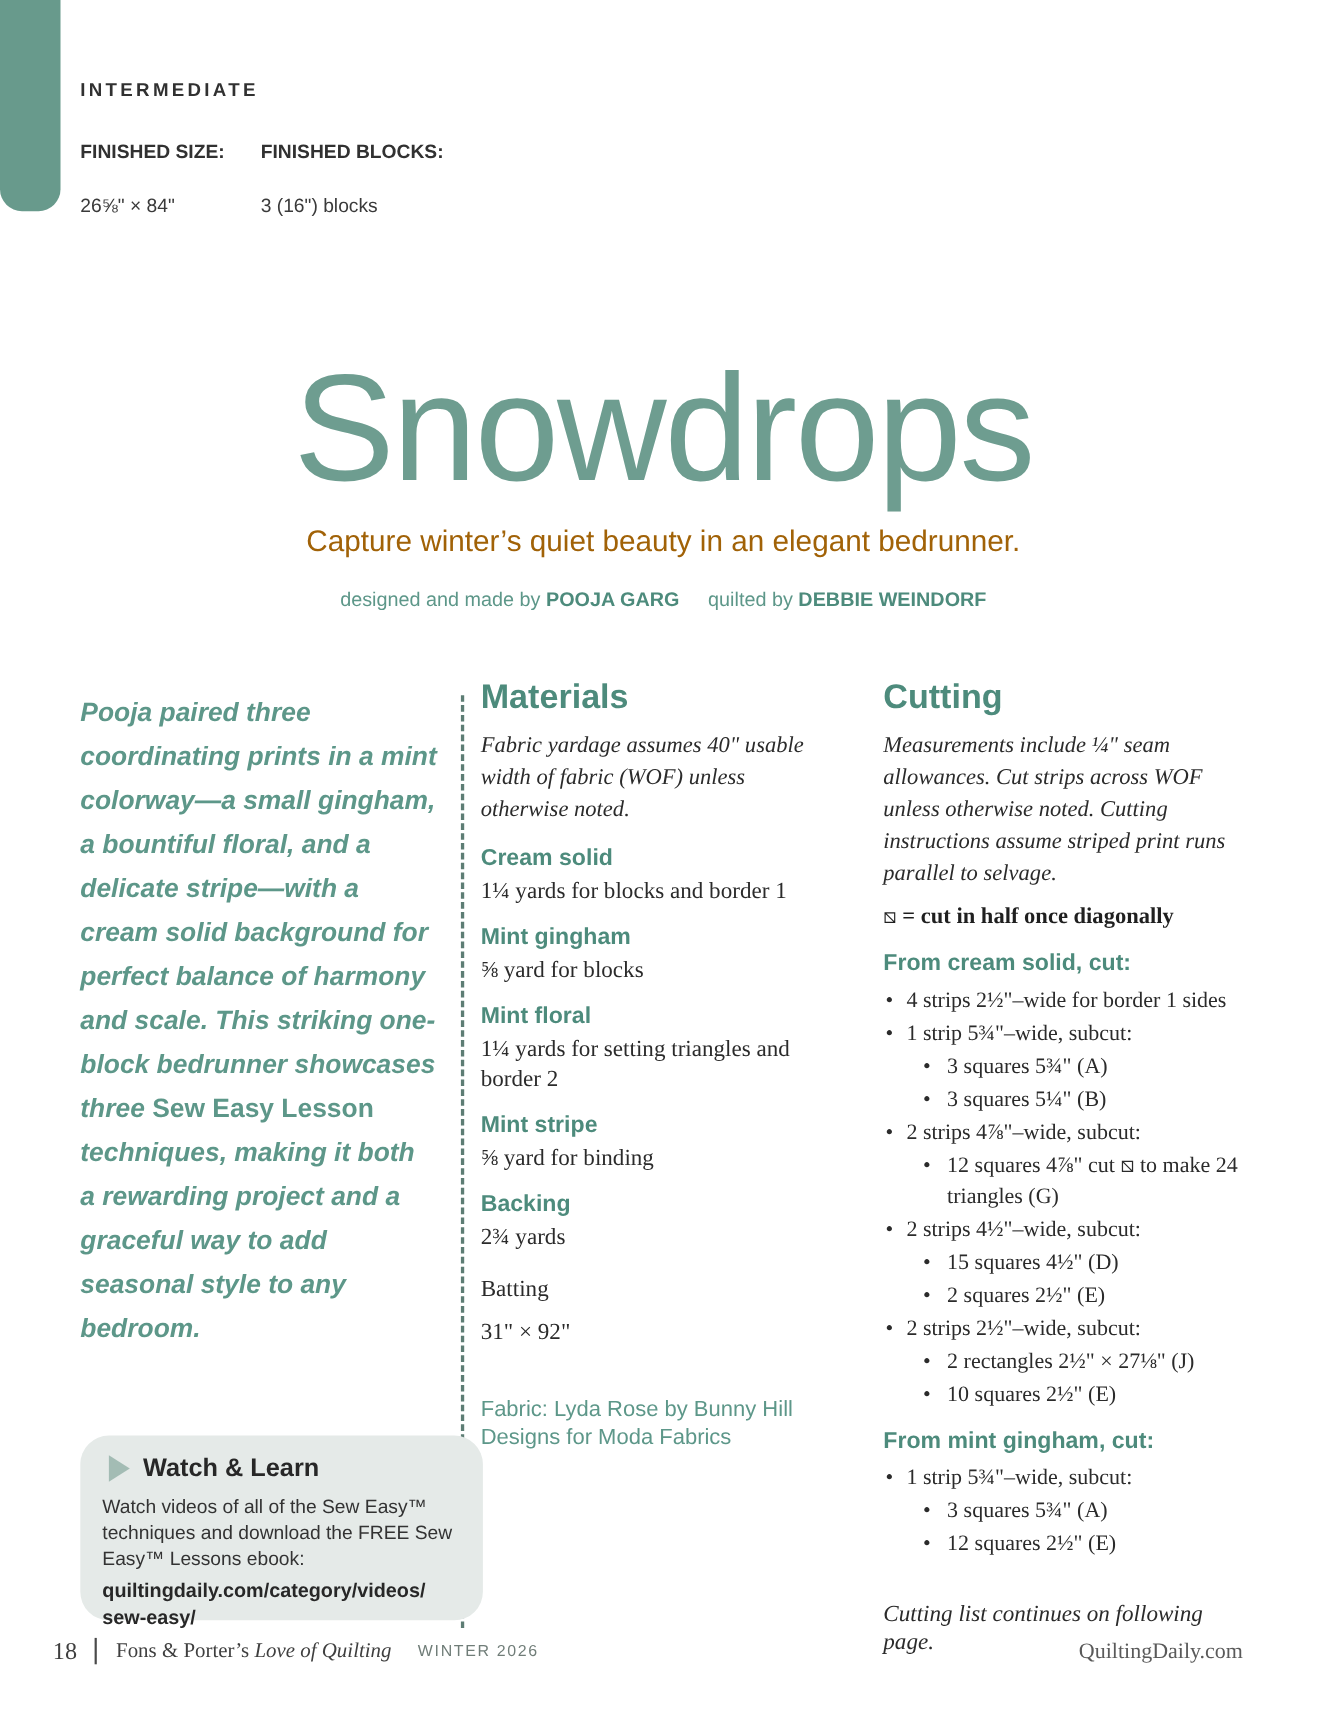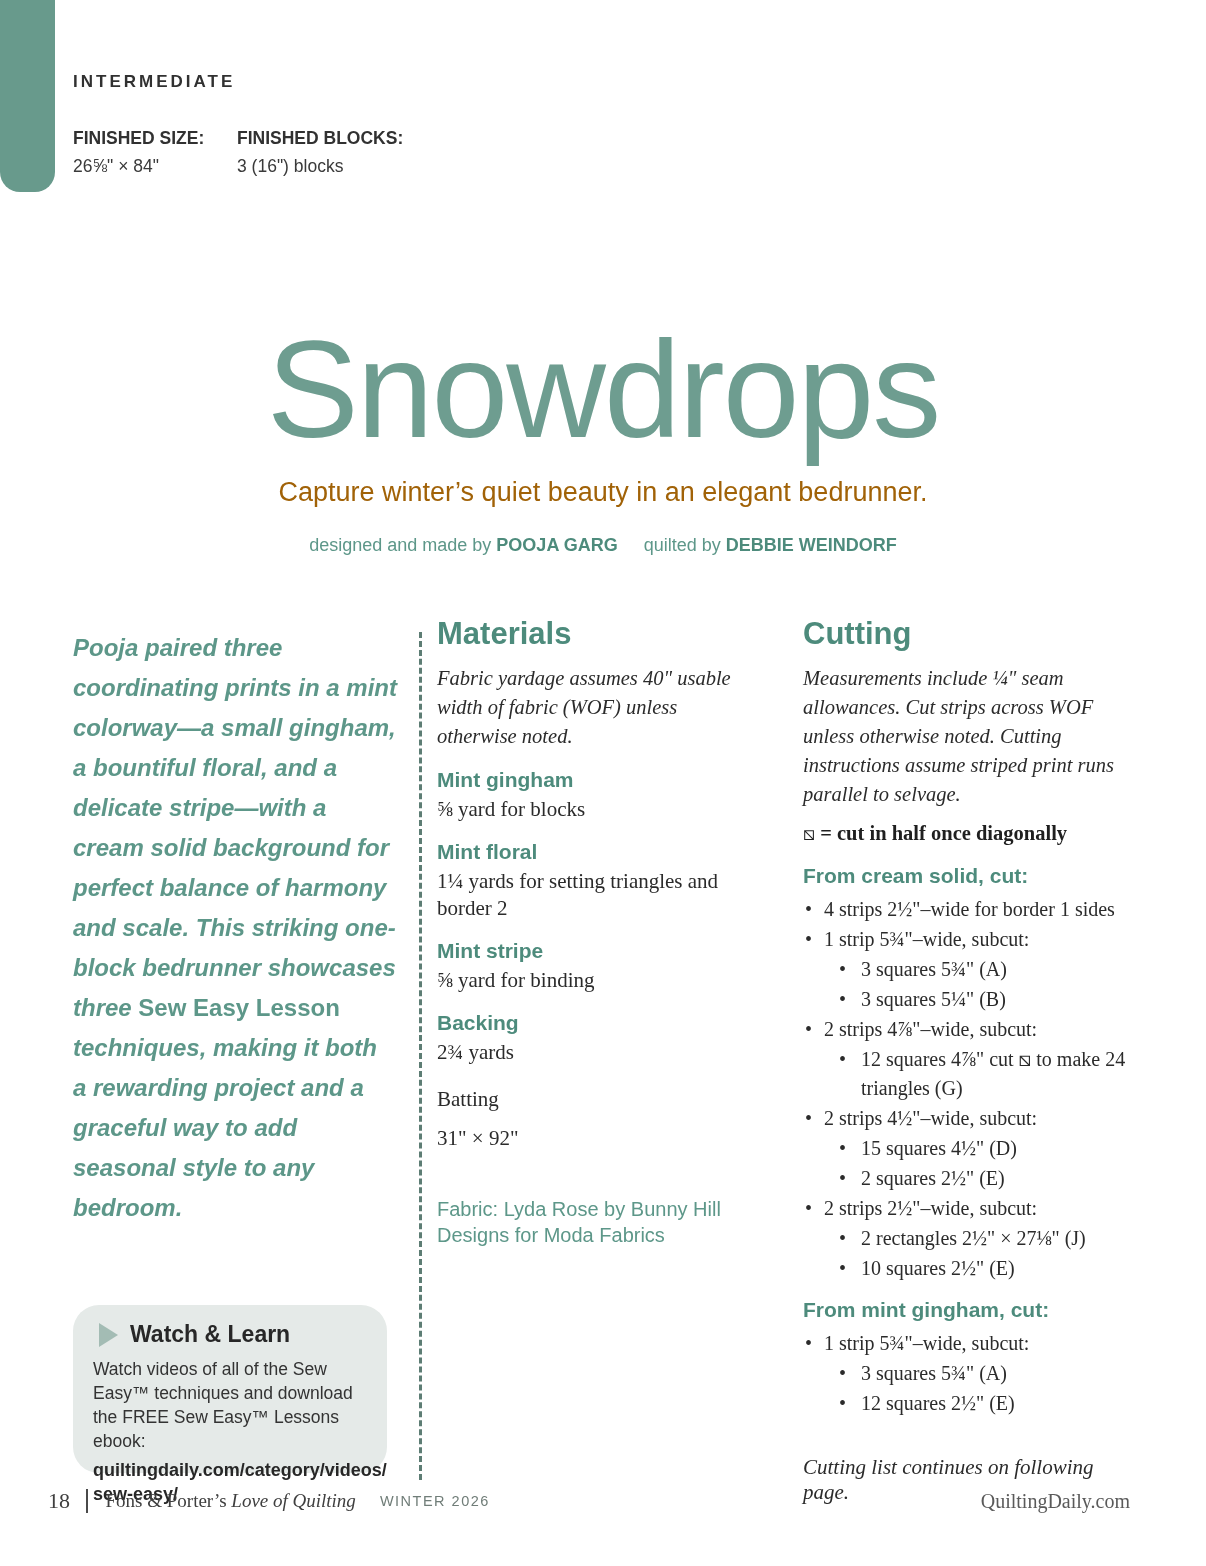--- a/index.html
+++ b/index.html
@@ -14,21 +14,21 @@
   }
   html,body{margin:0;padding:0;background:#ffffff;}
   .page{position:relative;width:1206px;height:1566px;background:#ffffff;overflow:hidden;font-family:var(--sans);}
 
   
   .corner{position:absolute;left:0;top:0;width:55px;height:192px;background:var(--corner);border-radius:0 0 20px 20px;}
 
   
   .meta{position:absolute;left:73px;top:72px;}
   .difficulty{font-size:17px;font-weight:700;letter-spacing:3px;color:var(--ink);}
-  .meta-grid{display:grid;grid-template-columns:164px auto;margin-top:36px;row-gap:7px;}
+  .meta-grid{display:grid;grid-template-columns:164px auto;margin-top:36px;row-gap:28px;}
   .meta-label{font-size:17.5px;font-weight:700;color:var(--ink);}
   .meta-value{font-size:17.5px;color:#3a3a3a;}
 
   
   .title{position:absolute;left:0;top:318px;width:100%;text-align:center;font-size:138px;line-height:1.04;font-weight:400;color:var(--title);letter-spacing:-2px;}
   .subtitle{position:absolute;left:0;top:477px;width:100%;text-align:center;font-size:27px;color:#a16207;}
   .byline{position:absolute;left:0;top:535px;width:100%;text-align:center;font-size:18px;color:var(--intro);}
   .byline .name{font-weight:700;color:var(--accent);}
   .byline .gap{display:inline-block;width:26px;}
 
@@ -56,21 +56,21 @@
   .cut-head{margin:15px 0 7px 0;font-size:21px;font-weight:700;color:var(--accent);}
   ul.cut-list{list-style:none;margin:0;padding:0;font-family:var(--serif);font-size:20px;line-height:29px;color:var(--serif-ink);}
   ul.cut-list li{position:relative;margin:0 0 1px 0;}
   li.lv1{padding-left:21px;}
   li.lv1::before{content:"\2022";position:absolute;left:2px;}
   li.lv2{padding-left:58px;}
   li.lv2::before{content:"\2022";position:absolute;left:36px;}
   .continues{position:absolute;left:803px;top:1455px;width:340px;font-family:var(--serif);font-style:italic;font-size:21px;color:var(--serif-ink);}
 
   
-  .watch{position:absolute;left:73px;top:1305px;width:314px;height:168px;box-sizing:border-box;background:#e5eae8;border-radius:26px;padding:16px 20px;}
+  .watch{position:absolute;left:73px;top:1305px;width:366px;height:168px;box-sizing:border-box;background:#e5eae8;border-radius:26px;padding:16px 20px;}
   .watch-head{display:flex;align-items:center;gap:12px;margin-left:6px;}
   .play{width:0;height:0;border-left:19px solid #a3bcb4;border-top:12px solid transparent;border-bottom:12px solid transparent;}
   .watch-title{font-size:23px;font-weight:700;color:#272727;}
   .watch-body{margin-top:9px;font-size:17.5px;line-height:24px;color:#333333;}
   .watch-url{margin-top:5px;font-size:18px;line-height:24px;font-weight:700;color:#272727;}
 
   
   .footer{position:absolute;left:48px;top:1488px;width:1082px;display:flex;align-items:center;}
   .pg{font-family:var(--serif);font-size:22px;color:#3f3f3f;}
   .fbar{width:1.5px;height:24px;background:#4a4a4a;margin:0 18px 0 16px;}
@@ -104,20 +104,24 @@
   <div class="intro">
     <span>Pooja paired three coordinating prints in a mint colorway—a small gingham, a bountiful floral, and a delicate stripe—with a cream solid background for perfect balance of harmony and scale. This striking one-block bedrunner showcases three </span><span class="roman">Sew Easy Lesson</span><span> techniques, making it both a rewarding project and a graceful way to add seasonal style to any bedroom.</span>
   </div>
 
   <div class="divider"></div>
 
   <div class="col-m">
     <h2 class="colhead">Materials</h2>
     <p class="note">Fabric yardage assumes 40" usable width of fabric (WOF) unless otherwise noted.</p>
 
+    <div class="mat-item">
+      <div class="mat-label">Cream solid</div>
+      <div class="mat-desc">1¼ yards for blocks and border 1</div>
+    </div>
     <div class="mat-item">
       <div class="mat-label">Mint gingham</div>
       <div class="mat-desc">⅝ yard for blocks</div>
     </div>
     <div class="mat-item">
       <div class="mat-label">Mint floral</div>
       <div class="mat-desc">1¼ yards for setting triangles and border 2</div>
     </div>
     <div class="mat-item">
       <div class="mat-label">Mint stripe</div>

